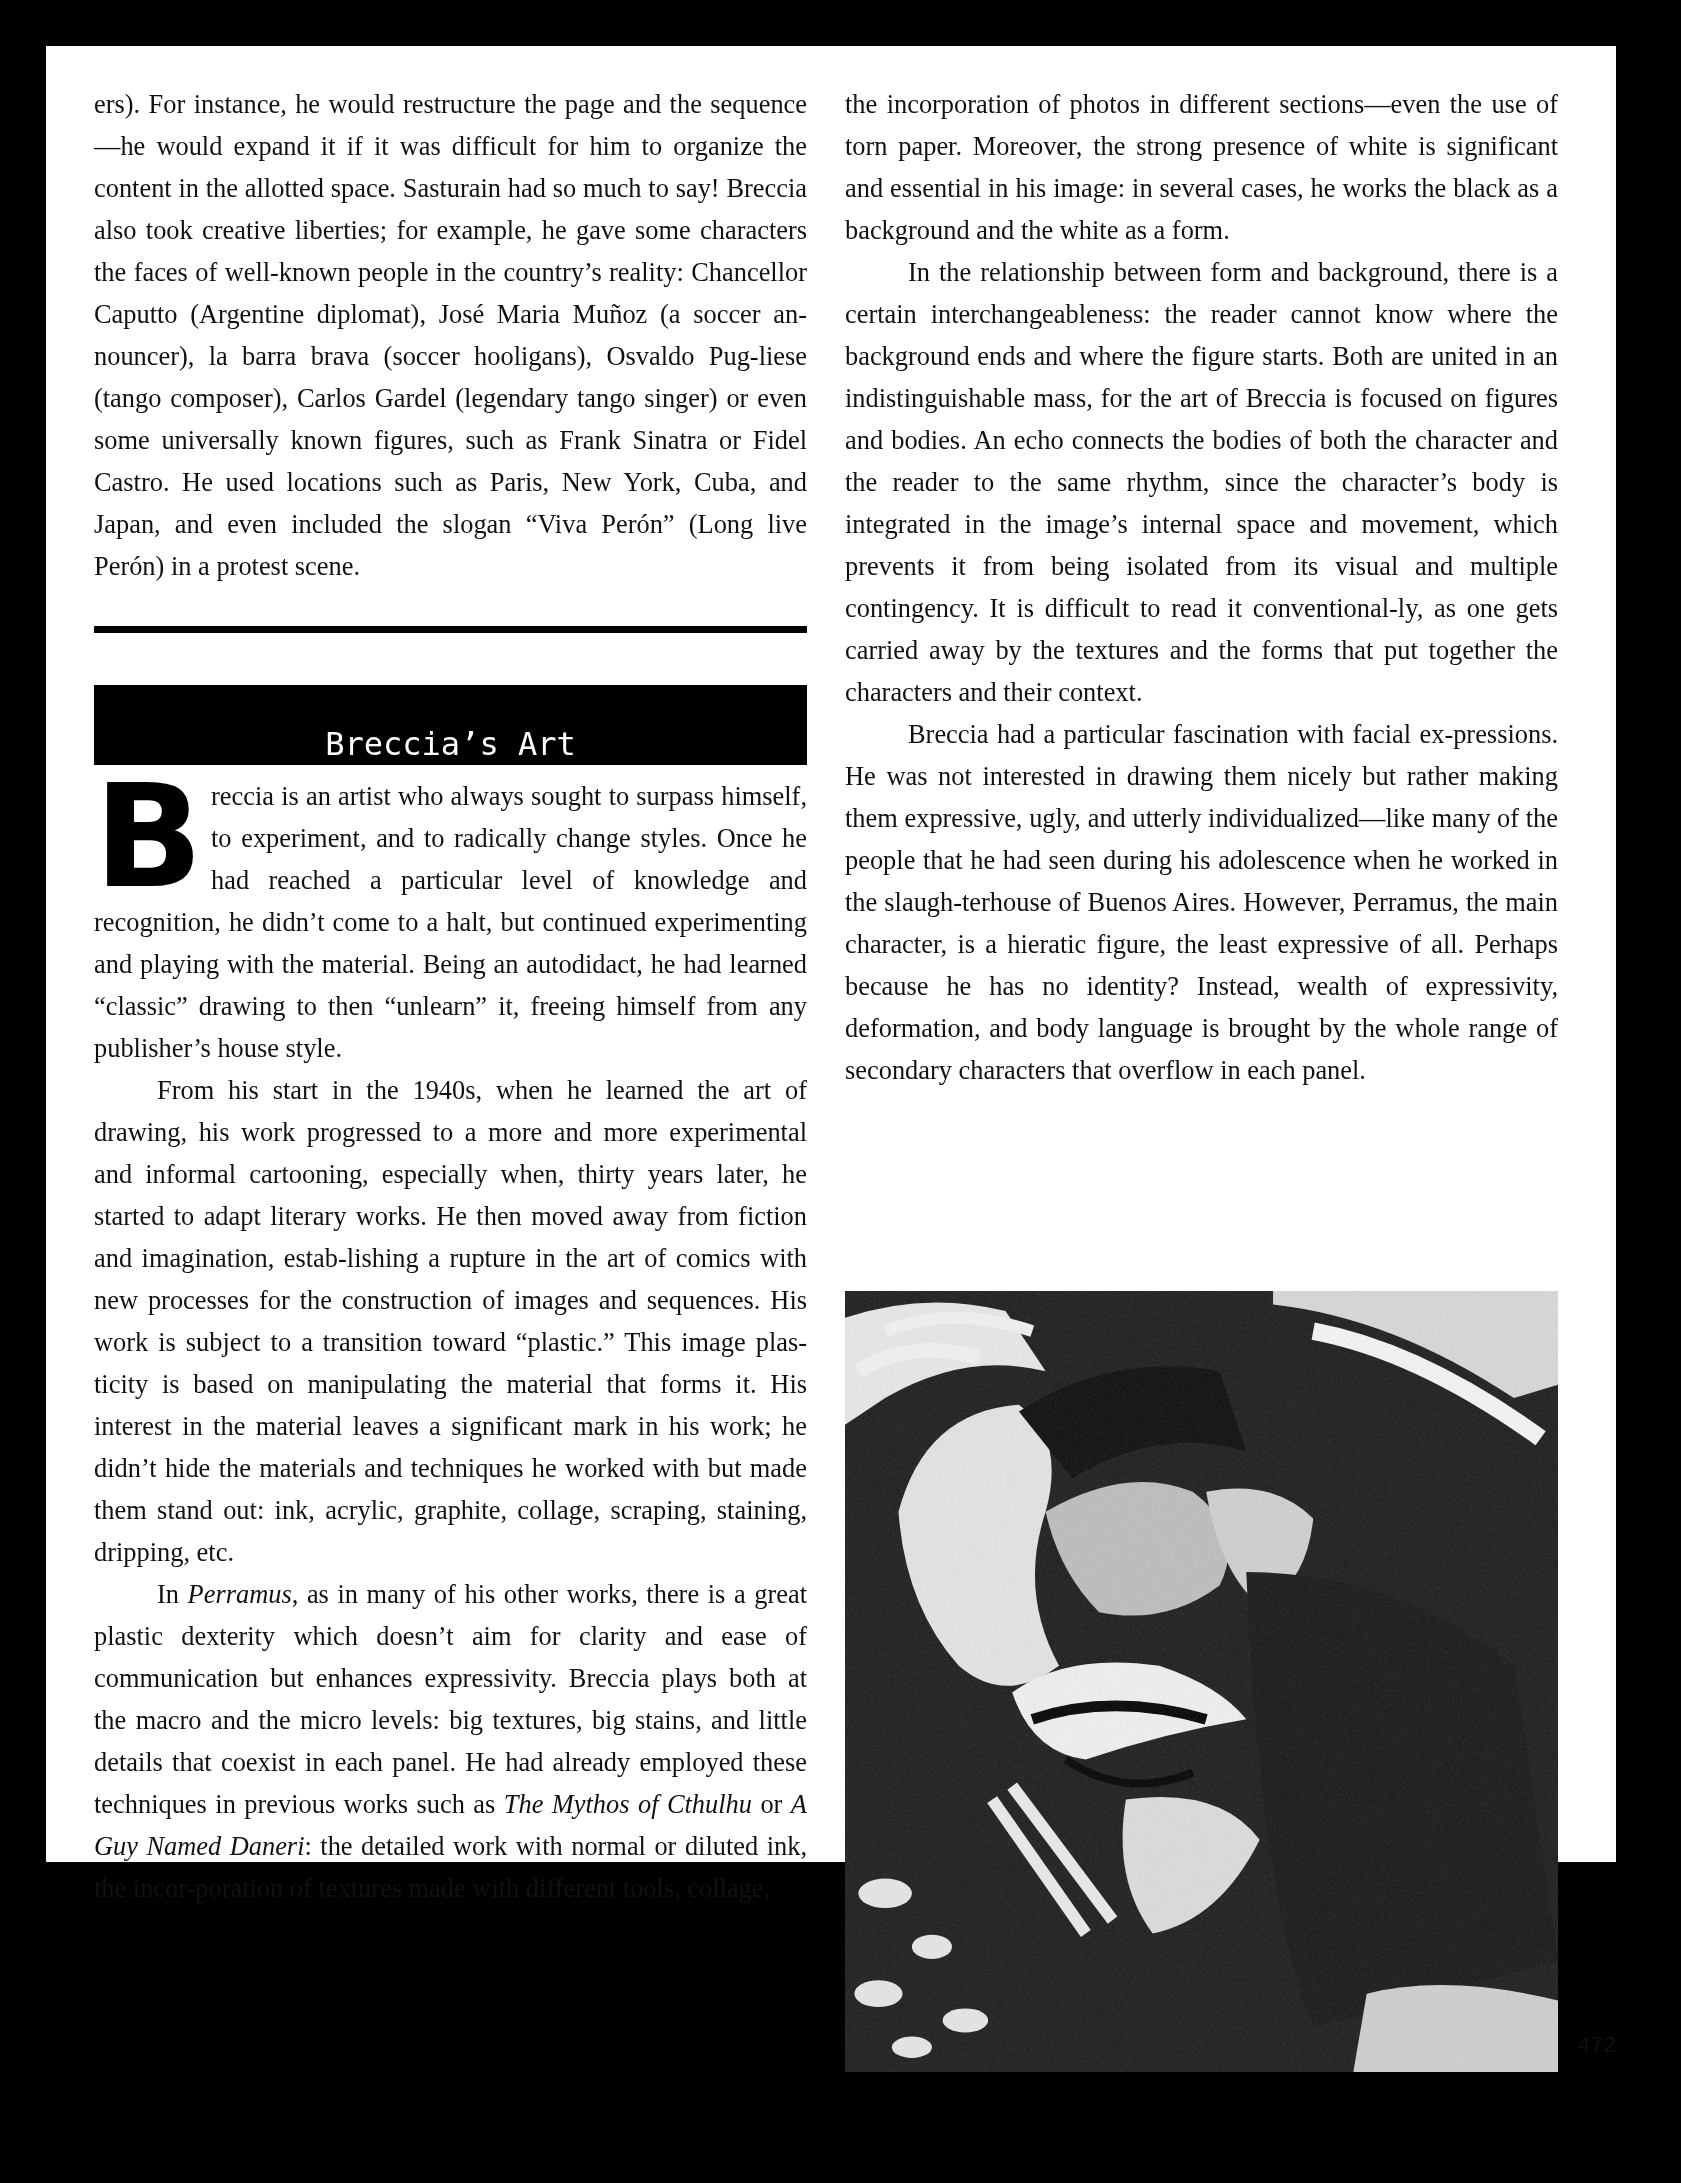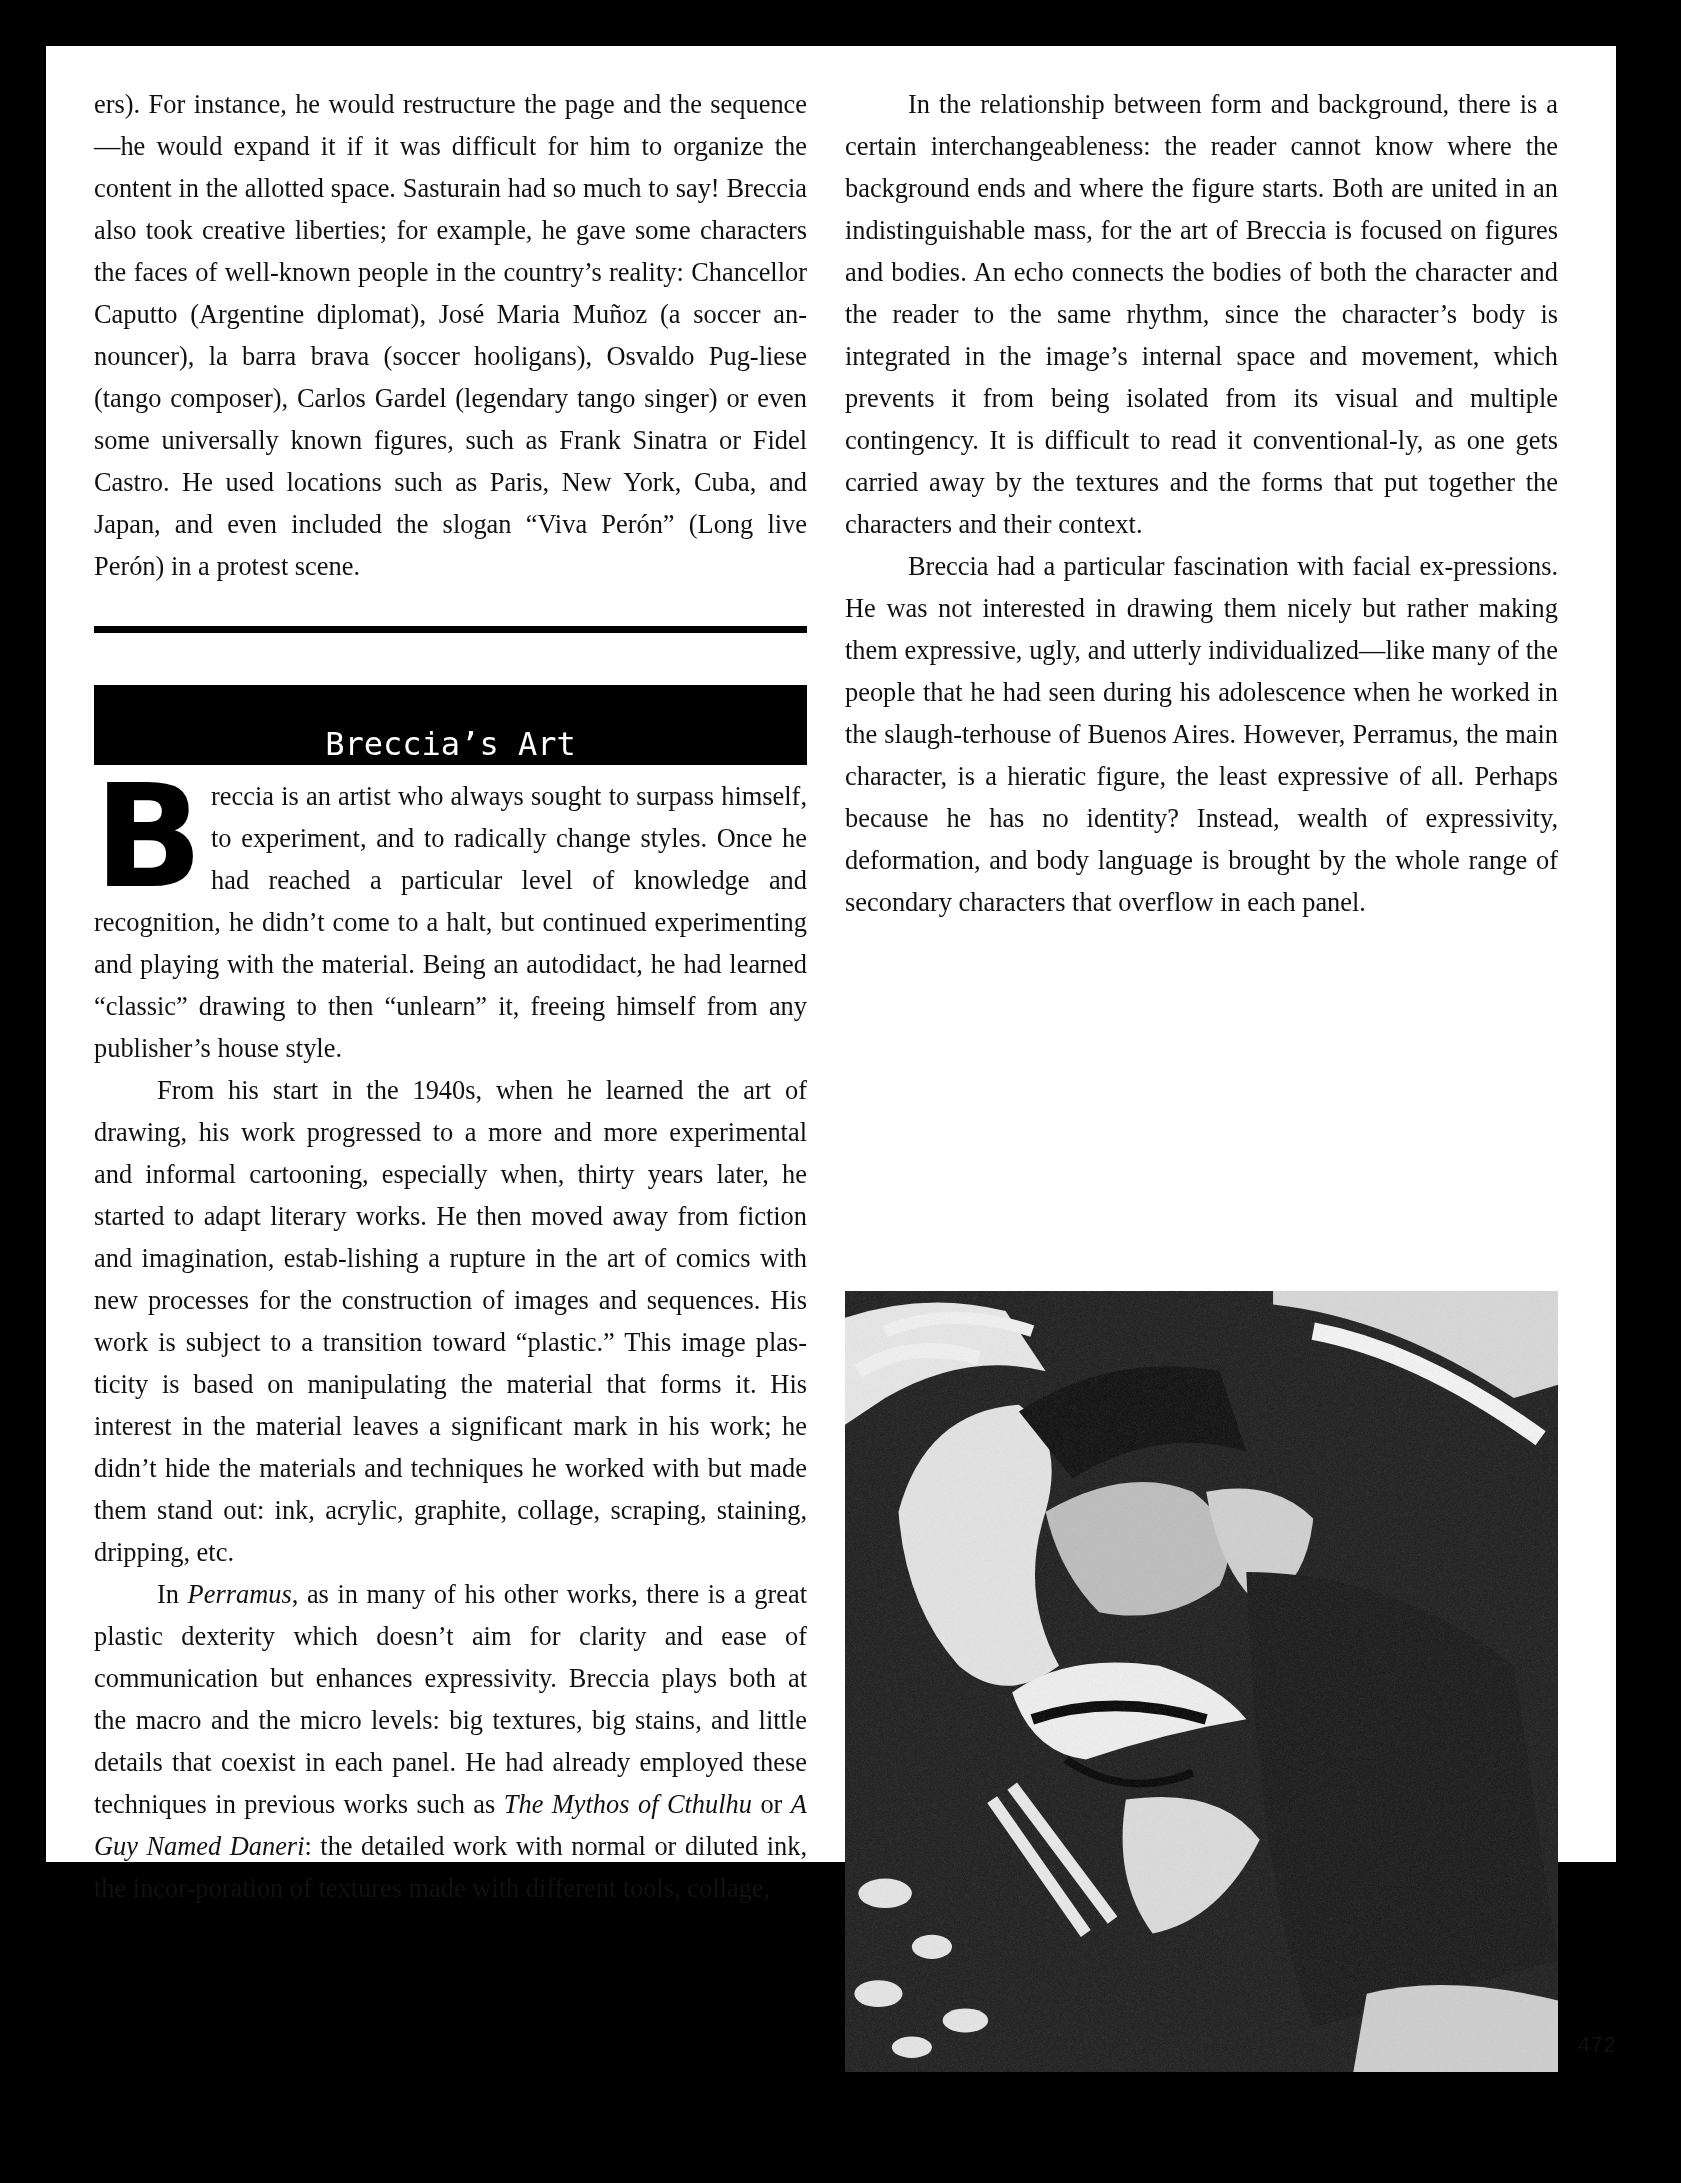--- a/index.html
+++ b/index.html
@@ -33,20 +33,21 @@
     </div>
 
     <p><span class="dropcap">B</span><span>reccia is an artist who always sought to surpass himself, to experiment, and to radically change styles. Once he had reached a particular level of knowledge and recognition, he didn’t come to a halt, but continued experimenting and playing with the material. Being an autodidact, he had learned “classic” drawing to then “unlearn” it, freeing himself from any publisher’s house style.</span></p>
 
     <p class="indent">From his start in the 1940s, when he learned the art of drawing, his work progressed to a more and more experimental and informal cartooning, especially when, thirty years later, he started to adapt literary works. He then moved away from fiction and imagination, estab-lishing a rupture in the art of comics with new processes for the construction of images and sequences. His work is subject to a transition toward “plastic.” This image plas-ticity is based on manipulating the material that forms it. His interest in the material leaves a significant mark in his work; he didn’t hide the materials and techniques he worked with but made them stand out: ink, acrylic, graphite, collage, scraping, staining, dripping, etc.</p>
 
     <p class="indent"><span>In </span><i>Perramus</i><span>, as in many of his other works, there is a great plastic dexterity which doesn’t aim for clarity and ease of communication but enhances expressivity. Breccia plays both at the macro and the micro levels: big textures, big stains, and little details that coexist in each panel. He had already employed these techniques in previous works such as </span><i>The Mythos of Cthulhu</i><span> or </span><i>A Guy Named Daneri</i><span>: the detailed work with normal or diluted ink, the incor-poration of textures made with different tools, collage,</span></p>
   </div>
 
   <div class="col col-right">
+    <p>the incorporation of photos in different sections—even the use of torn paper. Moreover, the strong presence of white is significant and essential in his image: in several cases, he works the black as a background and the white as a form.</p>
     <p class="indent">In the relationship between form and background, there is a certain interchangeableness: the reader cannot know where the background ends and where the figure starts. Both are united in an indistinguishable mass, for the art of Breccia is focused on figures and bodies. An echo connects the bodies of both the character and the reader to the same rhythm, since the character’s body is integrated in the image’s internal space and movement, which prevents it from being isolated from its visual and multiple contingency. It is difficult to read it conventional-ly, as one gets carried away by the textures and the forms that put together the characters and their context.</p>
     <p class="indent">Breccia had a particular fascination with facial ex-pressions. He was not interested in drawing them nicely but rather making them expressive, ugly, and utterly individualized—like many of the people that he had seen during his adolescence when he worked in the slaugh-terhouse of Buenos Aires. However, Perramus, the main character, is a hieratic figure, the least expressive of all. Perhaps because he has no identity? Instead, wealth of expressivity, deformation, and body language is brought by the whole range of secondary characters that overflow in each panel.</p>
   </div>
 
   <div class="figure">
     <svg viewBox="0 0 1066 1167" preserveAspectRatio="none">
       <defs>
         <filter id="grain">
             <feTurbulence type="fractalNoise" baseFrequency="0.9" numOctaves="2" result="n"></feTurbulence>
             <feColorMatrix type="saturate" values="0"></feColorMatrix>

